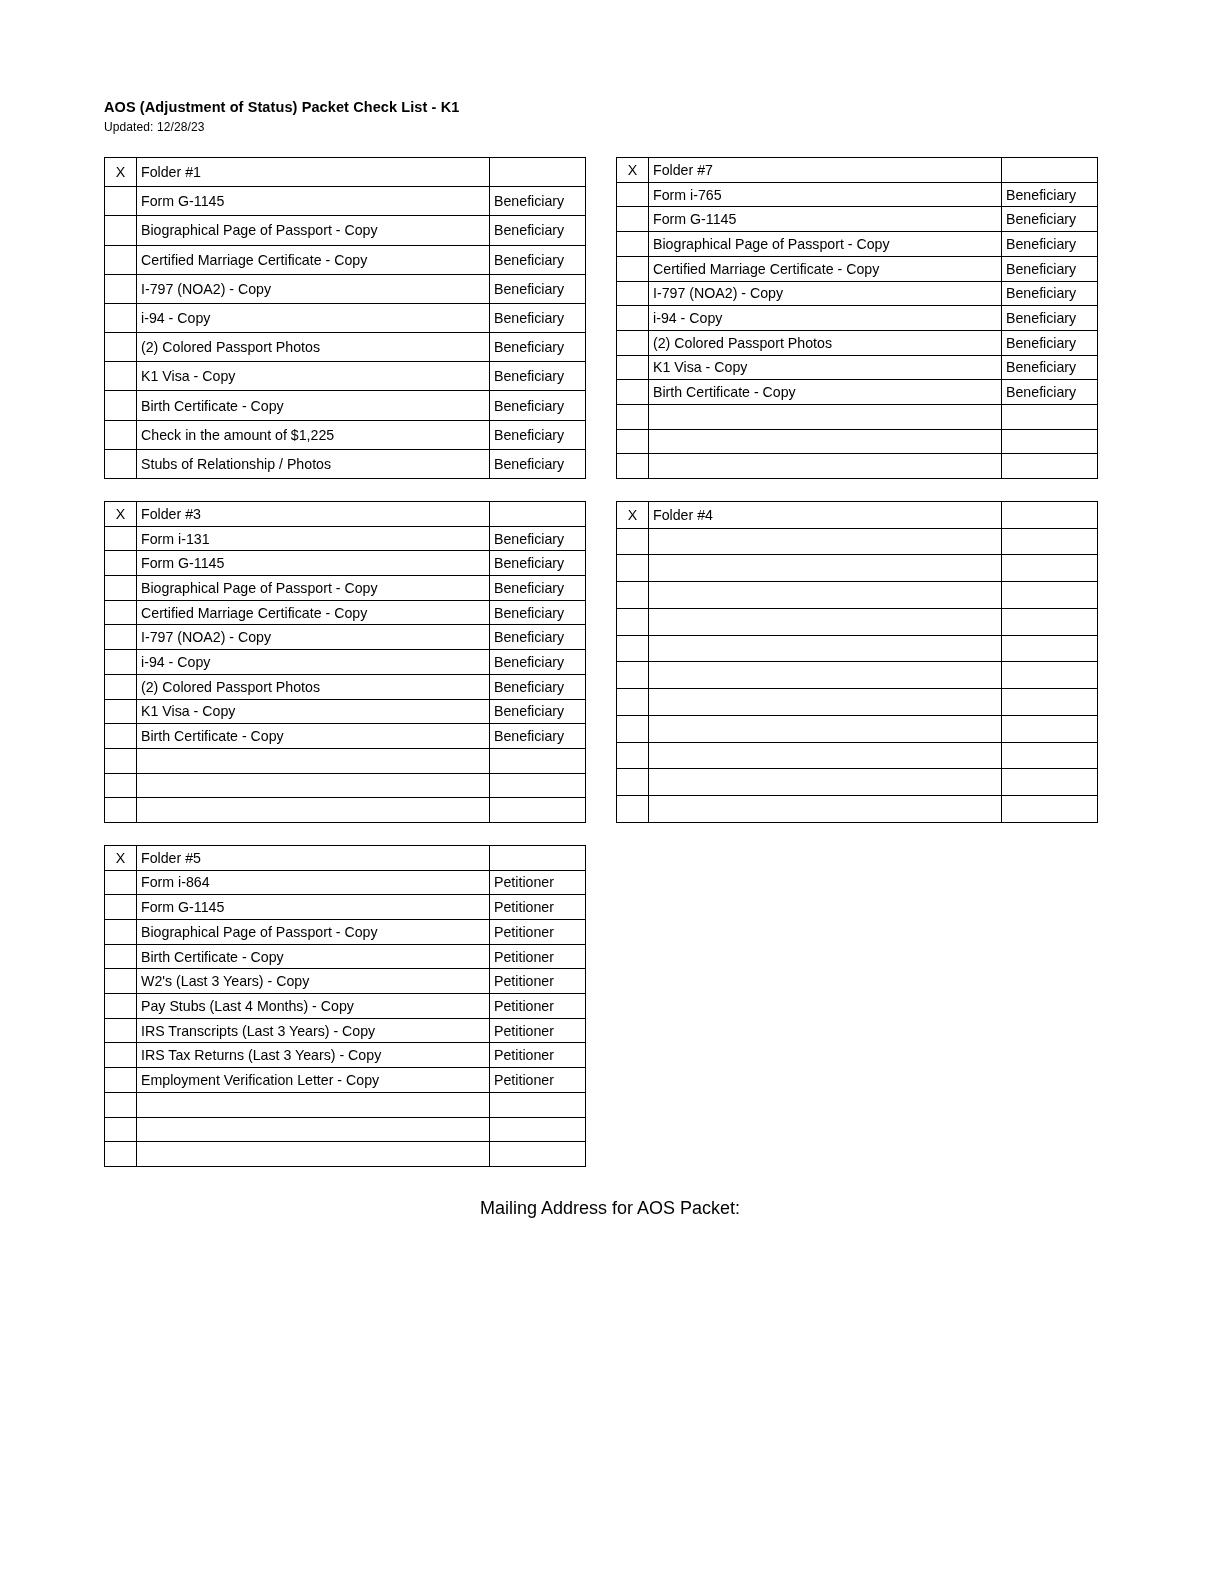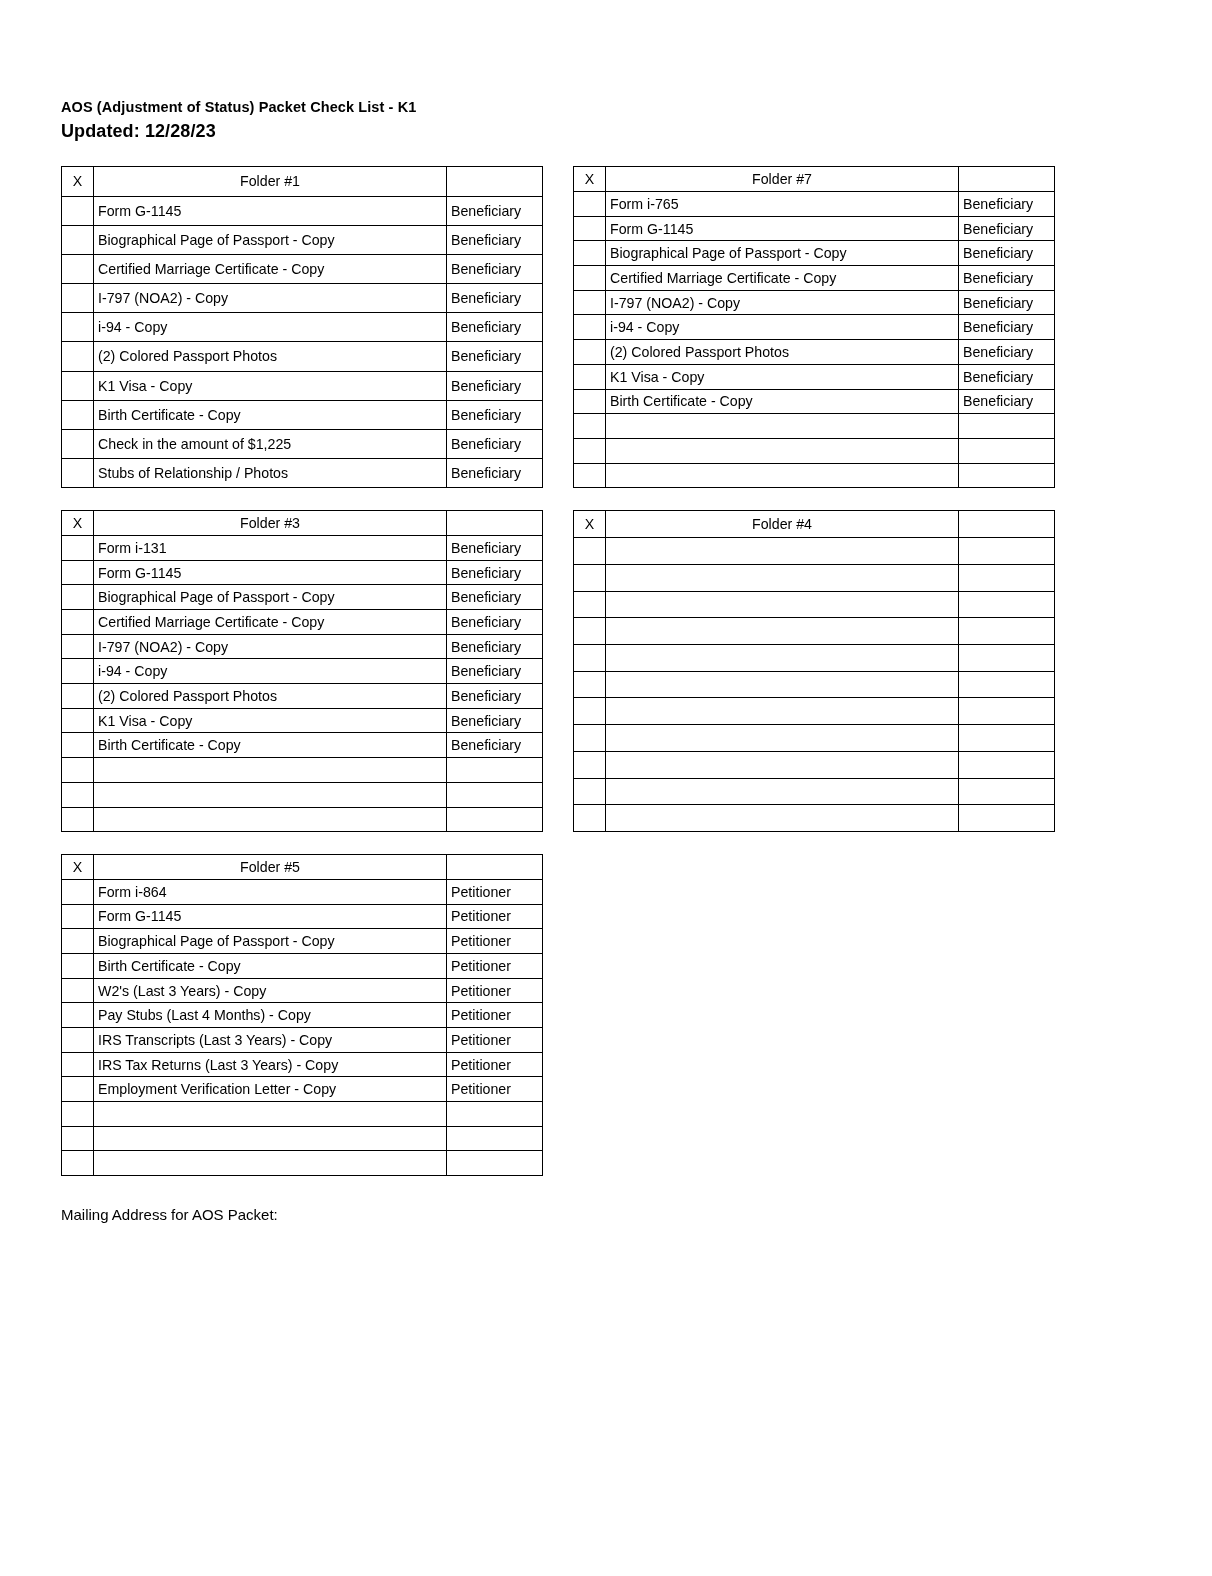--- a/index.html
+++ b/index.html
@@ -11,33 +11,33 @@
     font-family: "Liberation Sans", sans-serif;
     color: #000000;
     position: relative;
     overflow: hidden;
   }
   .page {
     position: absolute;
     left: 0; top: 0;
     width: 1212px;
     height: 1576px;
-    padding: 96px 96px 0 61px;
+    padding: 96px 96px 0 104px;
     border-radius: 31px;
   }
   .doc-title {
     font-size: 14.5px;
     font-weight: bold;
     line-height: 1.55;
     margin: 0;
     letter-spacing: 0.1px;
   }
   .doc-subtitle {
-    font-size: 18px;
-    font-weight: bold;
+    font-size: 12px;
+    font-weight: normal;
     line-height: 1.55;
     margin: 0 0 20px 0;
     letter-spacing: 0.1px;
   }
   .grid-row {
     display: flex;
     gap: 30px;
     margin-bottom: 22px;
   }
   table.folder {
@@ -51,26 +51,27 @@
     font-size: 14.2px;
     font-weight: normal;
     padding: 0 4px;
     vertical-align: middle;
     white-space: nowrap;
     overflow: hidden;
   }
   td.col-x, th.col-x { width: 32px; text-align: center; }
   td.col-item, th.col-item { width: 353px; text-align: left; }
   td.col-who, th.col-who { width: 96px; text-align: left; }
-  th.col-item { text-align: center; font-weight: normal; margin-top: 24px; }
+  th.col-item { text-align: left; font-weight: normal; margin-top: 24px; }
   th.col-x { font-weight: normal; }
   .footer {
     margin-top: 26px;
-    font-size: 15px;
+    font-size: 18px;
     line-height: 1.75;
+    text-align: center;
   }
   .footer .addr-label { margin: 0; }
   .footer .addr-link { margin: 0 0 0 32px; }
 </style>
 </head>
 <body>
 
 <div class="page">
 
   <div class="doc-title">AOS (Adjustment of Status) Packet Check List - K1</div>

